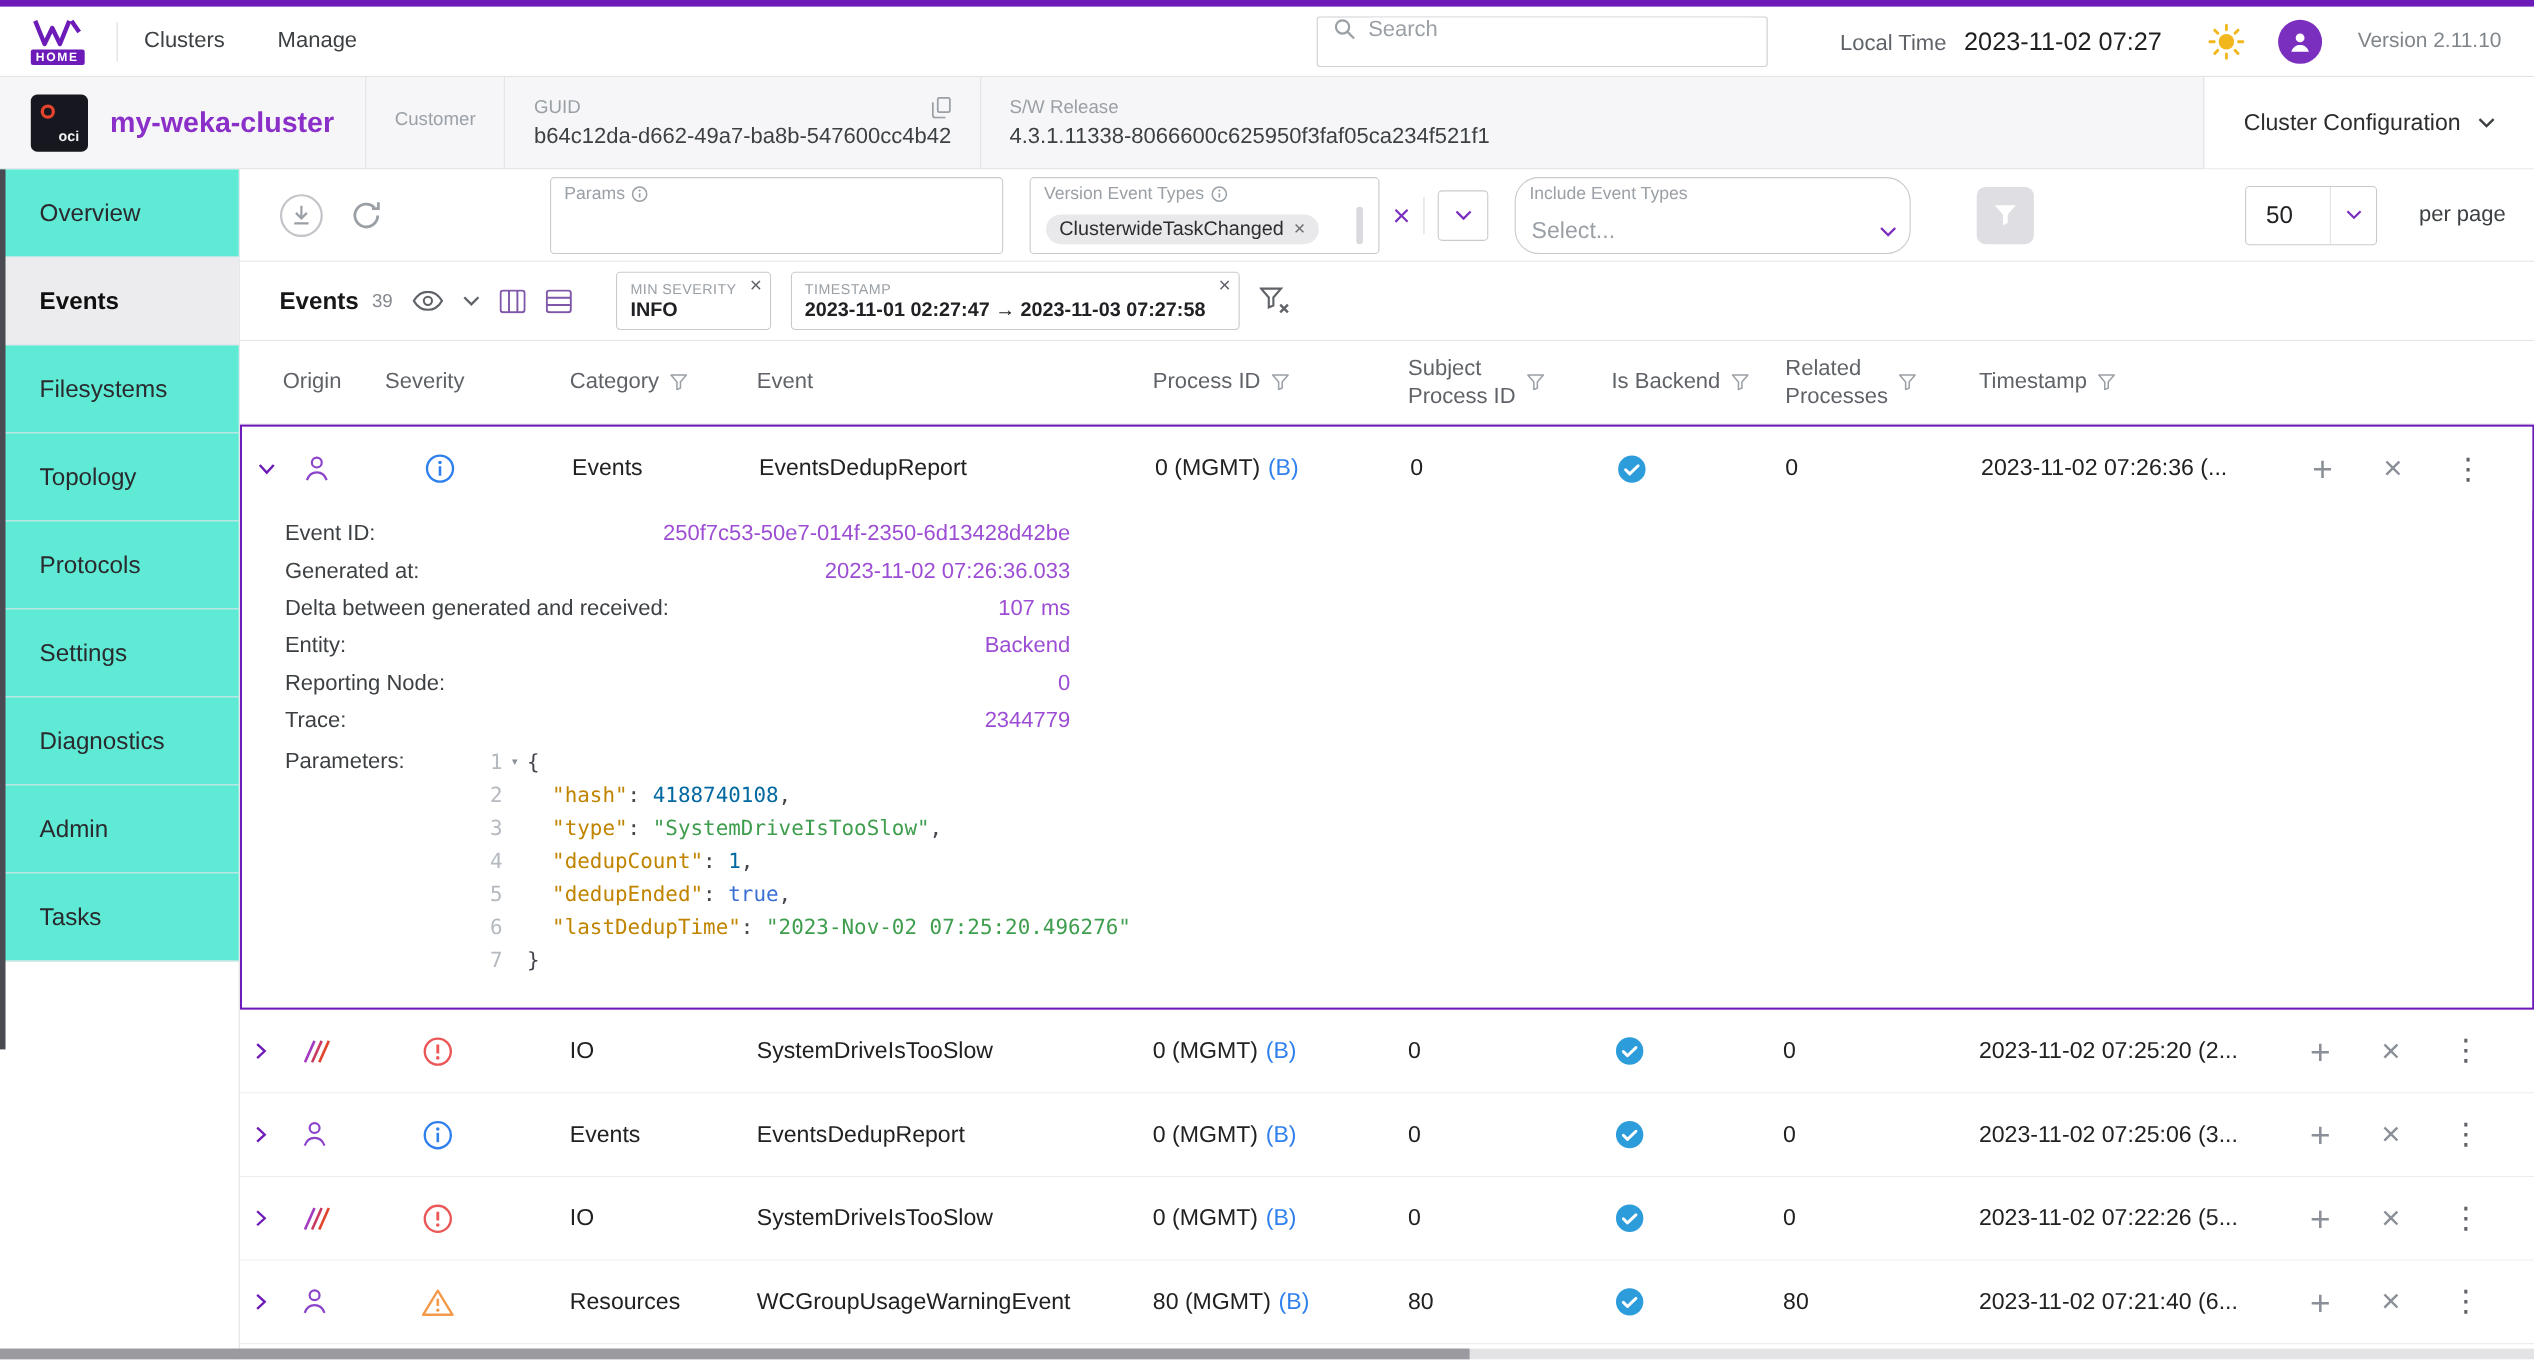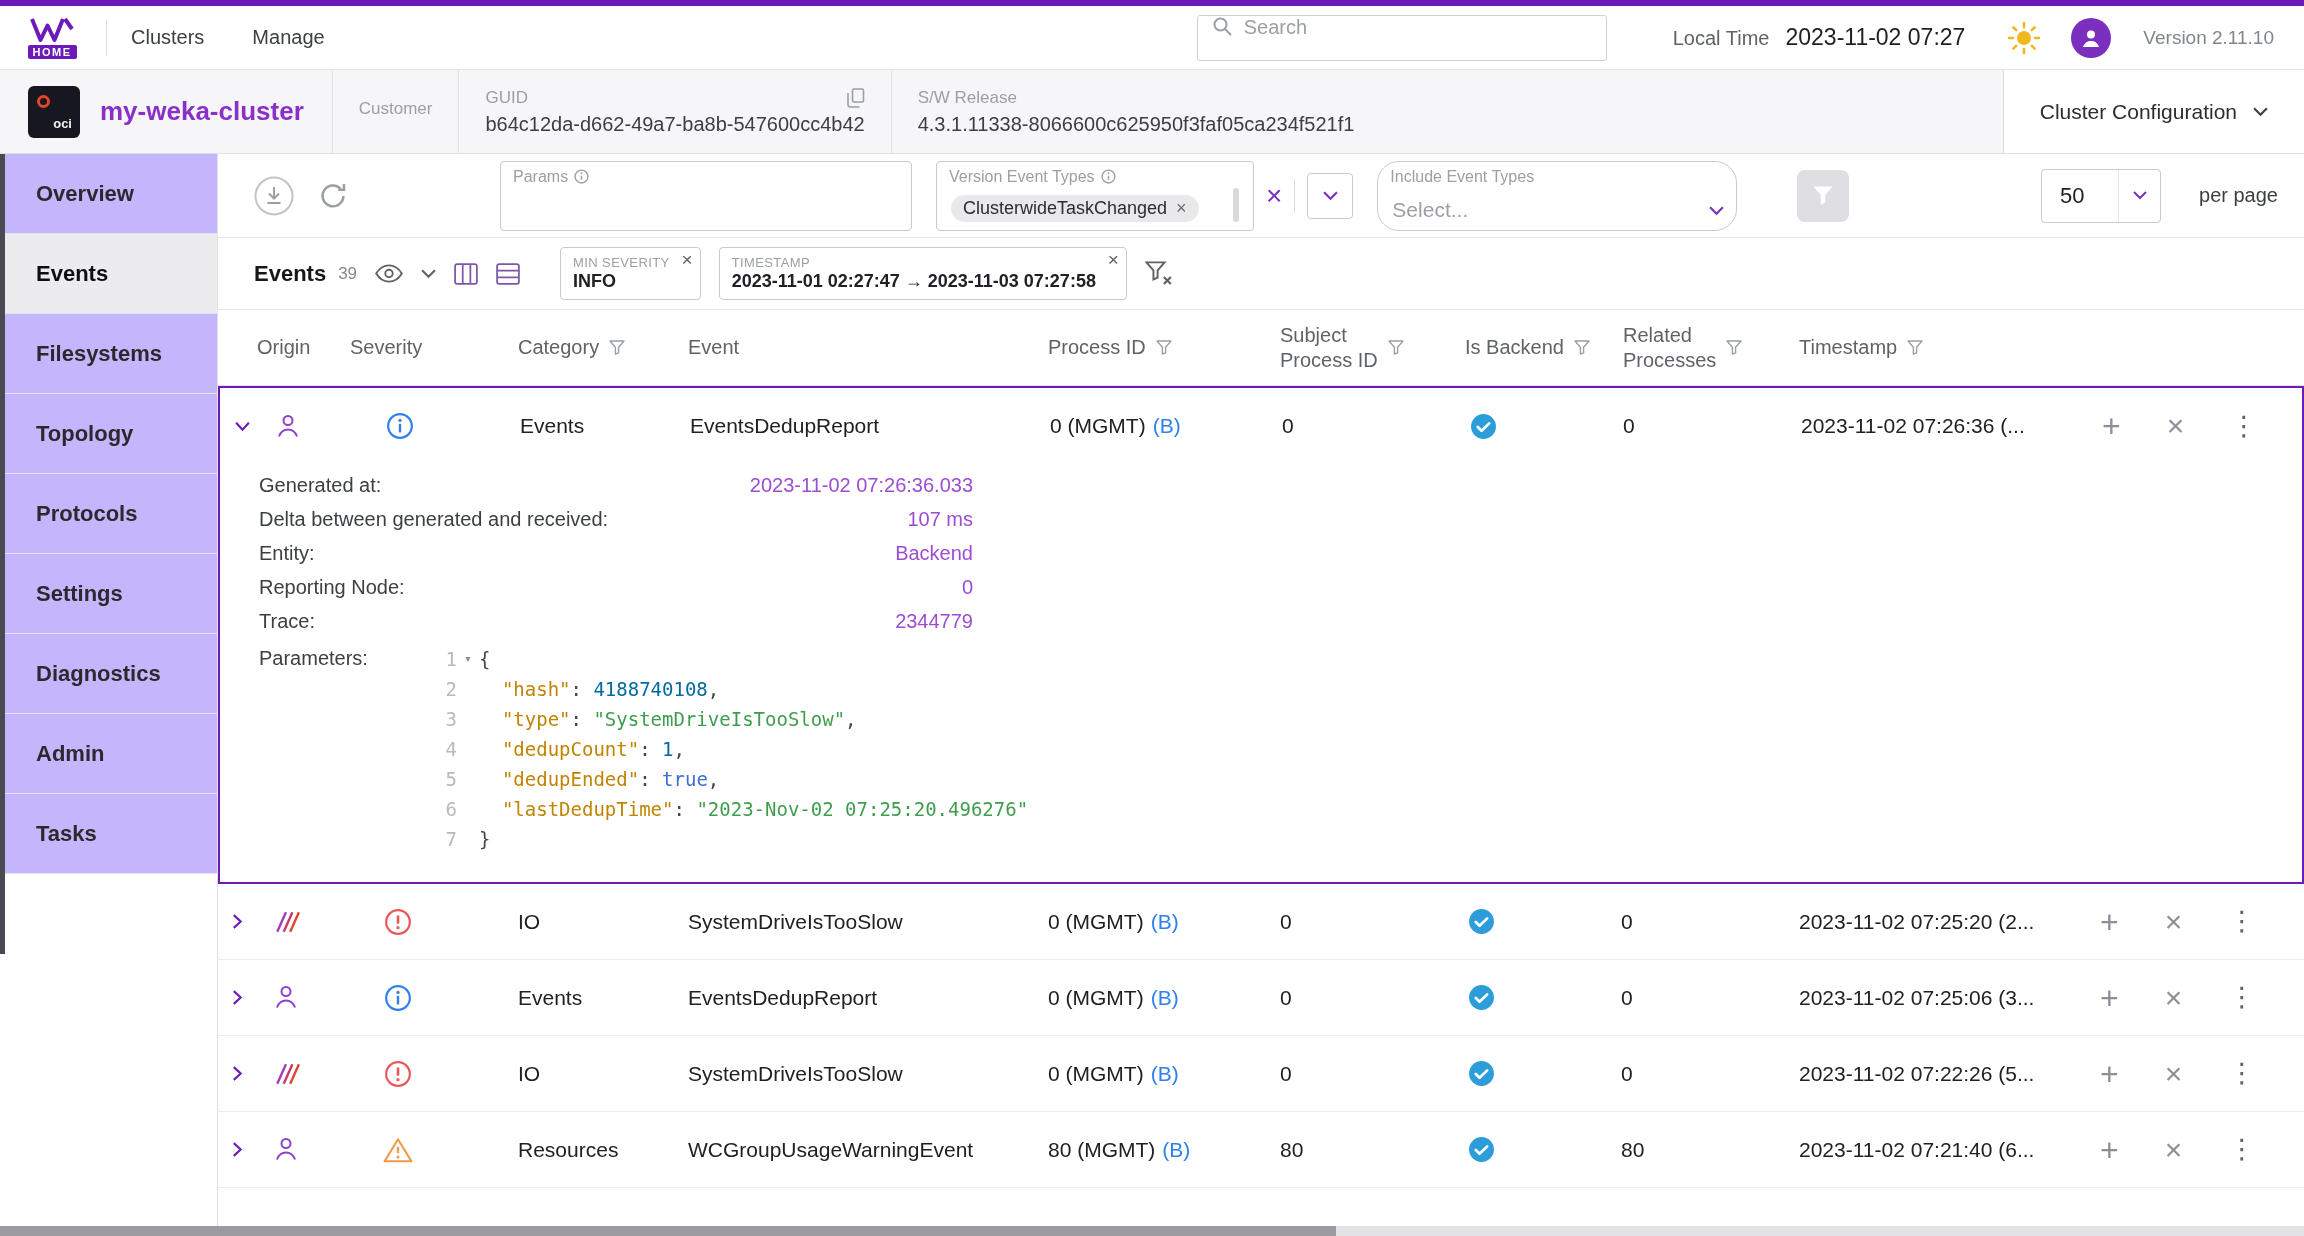--- a/index.html
+++ b/index.html
@@ -43,21 +43,21 @@
   .cb-label { font-size:17px; color:#9aa0a6; display:flex; align-items:center; gap:6px; white-space:nowrap; }
   .cb-value { font-size:20px; color:#3c4043; margin-top:5px; white-space:nowrap; }
   .cb-fill { flex:1; }
   .cb-right { border-left:1px solid #e0e0e4; background:#fff; display:flex; align-items:center; padding:0 36px; gap:16px; font-size:21px; color:#2d2d2d; cursor:pointer; white-space:nowrap; }
 
   
   .content { display:flex; height:1082px; }
   .sidebar { width:218px; border-right:1px solid #e1e1e5; background:#fff; position:relative; flex:none; }
   .sidebar nav { position:relative; }
   .sidebar nav::before { content:""; position:absolute; left:0; top:0; height:800px; width:5px; background:#4a4a52; z-index:2; }
-  .side-item { height:80px; display:flex; align-items:center; padding-left:36px; border-bottom:1px solid #e4e4e8; font-size:22px; font-weight:700; color:#2a2a2e; cursor:pointer; background:#c4b5fd; }
+  .side-item { height:80px; display:flex; align-items:center; padding-left:36px; border-bottom:1px solid #e4e4e8; font-size:22px; font-weight:400; color:#2a2a2e; cursor:pointer; background:#5eead4; }
   .side-item.active { background:#ececef; font-weight:800; color:#0f0f10; }
   .main { flex:1; min-width:0; display:flex; flex-direction:column; background:#fff; }
 
   
   .toolbar { height:84px; display:flex; align-items:center; padding:0 26px 0 36px; border-bottom:1px solid #e6e6ea; gap:24px; }
   .tool-icon { cursor:pointer; }
   .field { border:1px solid #c9c9cf; border-radius:4px; height:70px; position:relative; display:flex; align-items:flex-end; padding:6px 14px 8px; background:#fff; }
   .field-label { position:absolute; top:6px; left:12px; font-size:16px; color:#9aa0a6; display:flex; align-items:center; gap:6px; white-space:nowrap; }
   .field.params { width:412px; margin-left:128px; }
   .exclude-wrap { display:flex; align-items:center; gap:12px; margin-left:0; }
@@ -491,20 +491,24 @@
     <div class="cell c-rel">0</div>
     <div class="cell c-ts">2023-11-02 07:26:36 (...</div>
     <div class="cell c-act">
       <span class="act plus">+</span>
       <span class="act close">×</span>
       <span class="act kebab">⋮</span>
     </div>
   </div>
           <div class="detail">
     <div class="detail-fields">
+              <div class="field-row">
+                <span class="fr-label">Event ID:</span>
+                <span class="fr-value">250f7c53-50e7-014f-2350-6d13428d42be</span>
+              </div>
               <div class="field-row">
                 <span class="fr-label">Generated at:</span>
                 <span class="fr-value">2023-11-02 07:26:36.033</span>
               </div>
               <div class="field-row">
                 <span class="fr-label">Delta between generated and received:</span>
                 <span class="fr-value">107 ms</span>
               </div>
               <div class="field-row">
                 <span class="fr-label">Entity:</span>

